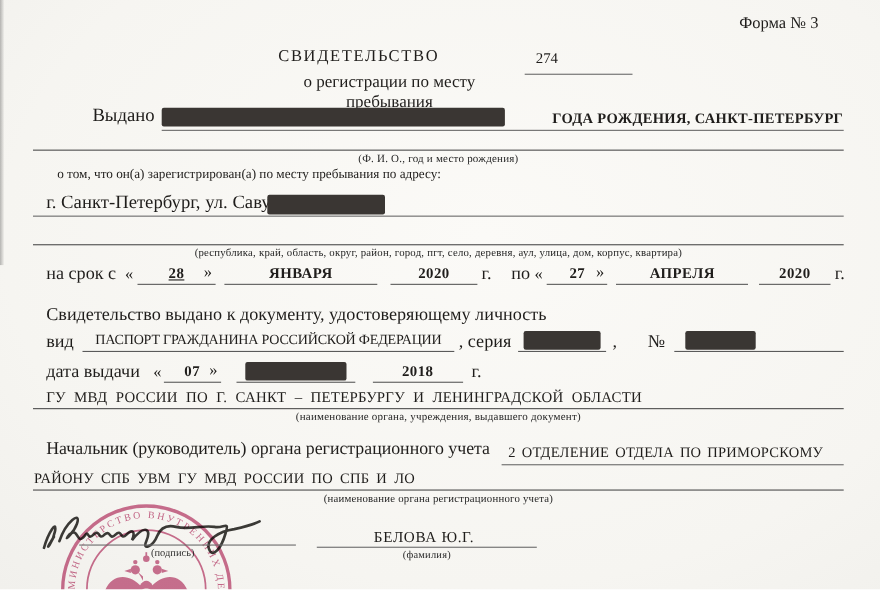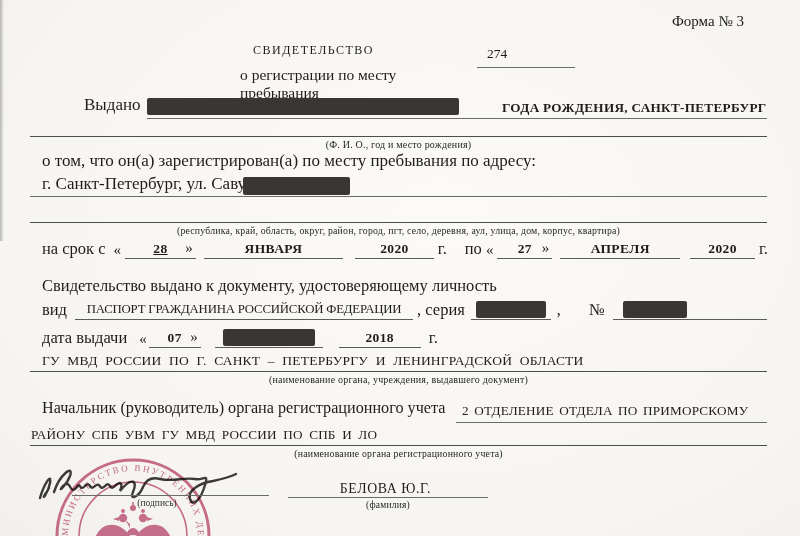--- a/index.html
+++ b/index.html
@@ -23,46 +23,46 @@
   .thinline{position:absolute;height:0;border-top:1px solid #6a6a6a;}
   .bar{background:#3a3633;border-radius:2px;position:absolute;}
   .blank{
     position:relative;display:inline-flex;align-items:flex-end;justify-content:center;
     border-bottom:1px solid #5a5a5a;box-sizing:border-box;
   }
   .val-b{font-weight:bold;font-size:13.5px;letter-spacing:.4px;padding-bottom:1px;}
   .qc{position:absolute;right:3px;bottom:1px;font-size:15px;font-weight:normal;}
   .lbl{font-size:16.5px;}
   .flexrow{display:flex;align-items:flex-end;}
-  .title{font-size:12px;letter-spacing:1.5px;}
+  .title{font-size:15px;letter-spacing:1.5px;}
   .smallcaps{font-size:13.2px;letter-spacing:.2px;}
   .stamp-svg,.sig-svg{mix-blend-mode:multiply;}
 </style>
 </head>
 <body>
 
 <div class="page">
 
   <div class="abs" style="left:672px;top:13px;font-size:15px;">Форма № 3</div>
 
   <div class="abs title" style="left:253px;top:43px;">СВИДЕТЕЛЬСТВО</div>
   <div class="abs" style="left:477px;top:44px;width:98px;height:24px;border-bottom:1px solid #6a6a6a;box-sizing:border-box;">
     <span style="font-size:13.5px;padding-left:10px;">274</span>
   </div>
-  <div class="abs" style="left:240px;top:66px;width:228px;text-align:left;font-size:15.5px;">о регистрации по месту пребывания</div>
+  <div class="abs" style="left:240px;top:66px;width:228px;text-align:center;font-size:15.5px;">о регистрации по месту пребывания</div>
 
   <div class="abs" style="left:84px;top:95px;font-size:17px;">Выдано</div>
   <div class="bar" style="left:147px;top:98px;width:312px;height:17px;"></div>
   <div class="abs" style="left:462px;top:100px;font-size:13.2px;font-weight:bold;letter-spacing:.3px;margin-left:40px;">ГОДА РОЖДЕНИЯ, САНКТ-ПЕТЕРБУРГ</div>
   <div class="thinline" style="left:147px;top:118px;width:620px;"></div>
 
   <div class="hline" style="left:30px;top:136px;width:737px;"></div>
   <div class="abs cap" style="left:30px;top:139px;width:737px;">(Ф. И. О., год и место рождения)</div>
 
-  <div class="abs" style="left:42px;top:151px;font-size:17px;">о том, что он(а) зарегистрирован(а) по месту пребывания по адресу:</div>
+  <div class="abs" style="left:52px;top:151px;font-size:12px;">о том, что он(а) зарегистрирован(а) по месту пребывания по адресу:</div>
 
   <div class="abs" style="left:42px;top:174px;font-size:17px;">г. Санкт-Петербург, ул. Савушкина, дом</div>
   <div class="bar" style="left:243px;top:177px;width:107px;height:18px;"></div>
   <div class="thinline" style="left:30px;top:196px;width:737px;"></div>
   <div class="hline" style="left:30px;top:222px;width:737px;"></div>
   <div class="abs cap" style="left:30px;top:225px;width:737px;font-size:9.8px;">(республика, край, область, округ, район, город, пгт, село, деревня, аул, улица, дом, корпус, квартира)</div>
 
   <div class="abs flexrow" style="left:42px;top:238px;width:726px;gap:4px;">
     <span class="lbl" style="white-space:nowrap;">на срок с</span>
     <span style="font-size:15px;margin-left:4px;">«</span>

